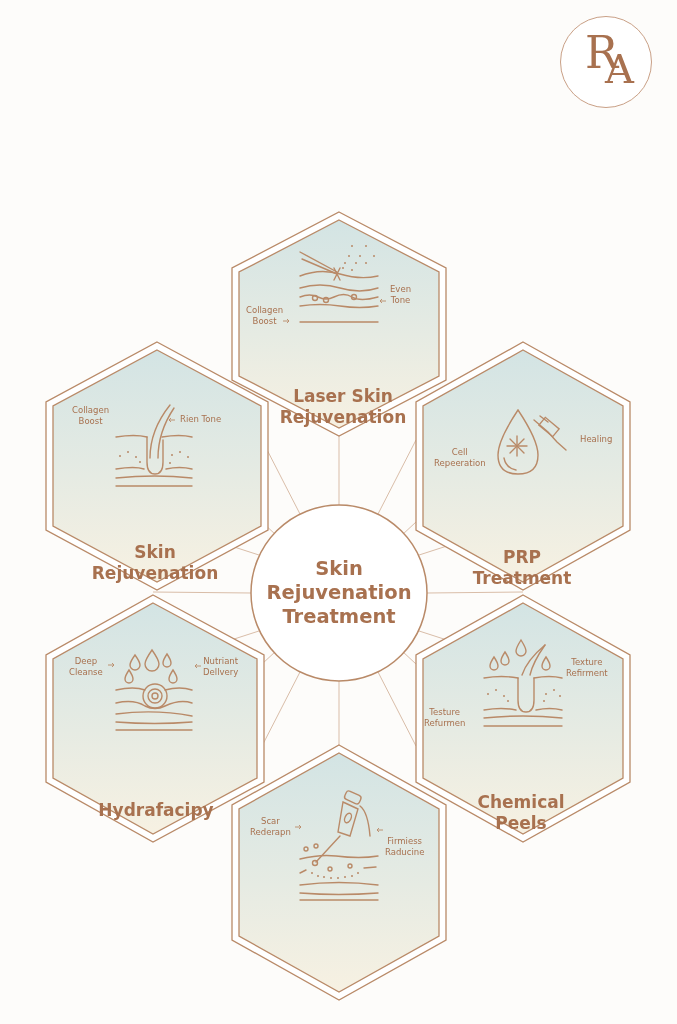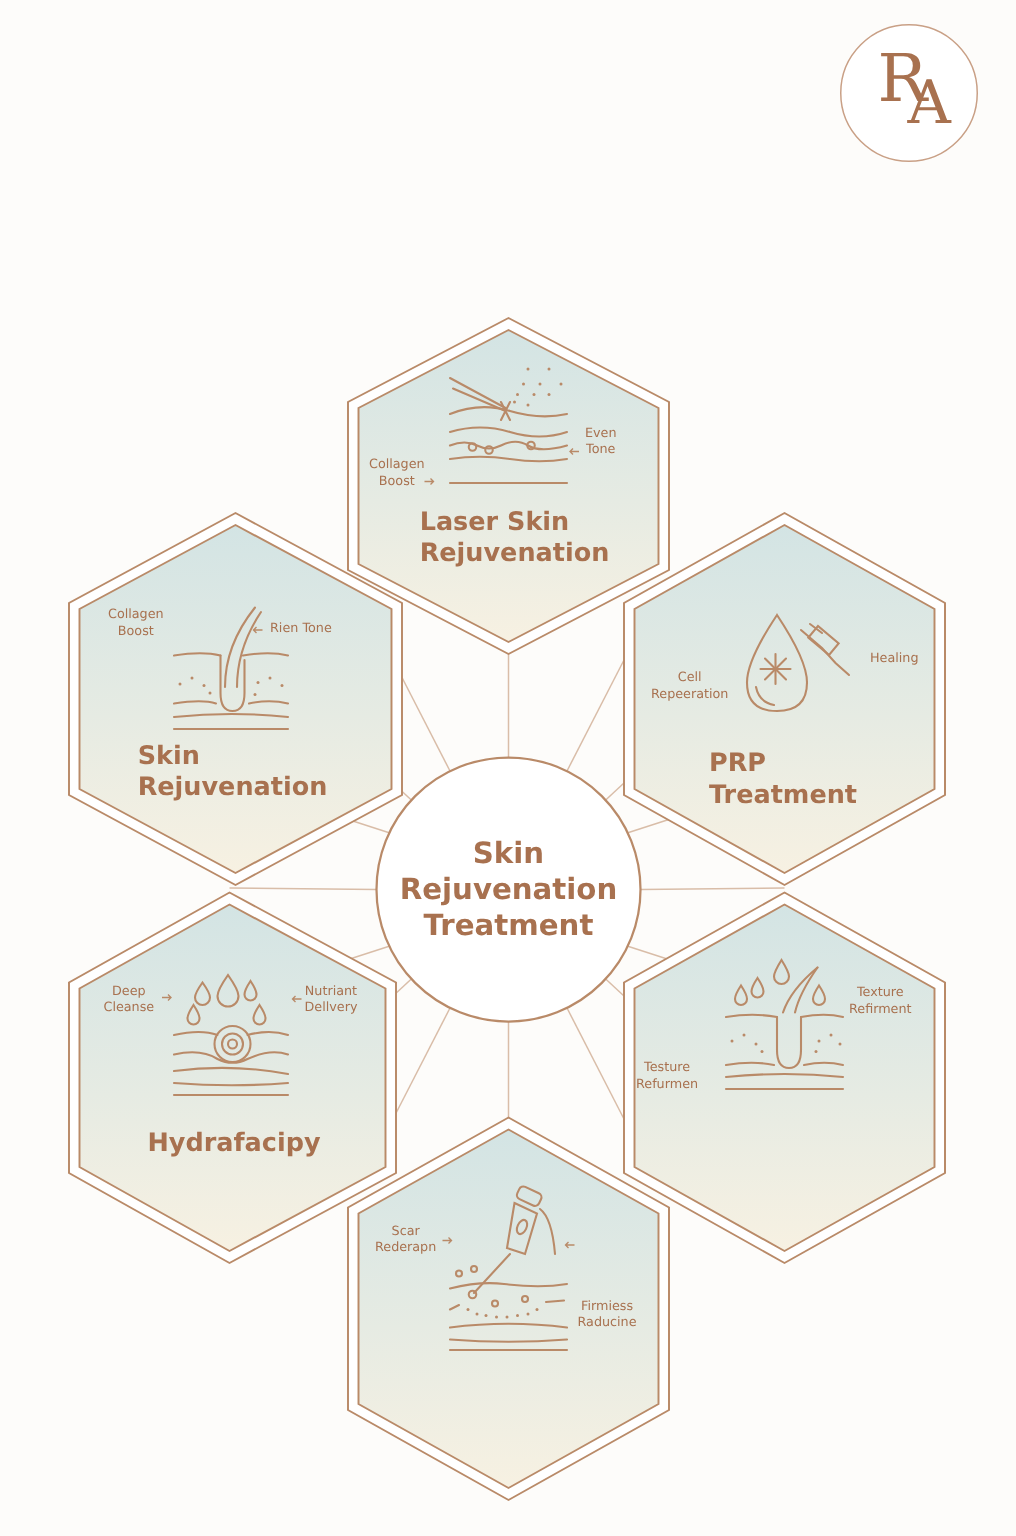--- a/index.html
+++ b/index.html
@@ -3,22 +3,22 @@
 <meta charset="utf-8">
 <style>
   html, body { margin:0; padding:0; }
   body { width:677px; height:1024px; background:#fdfcfa; position:relative; overflow:hidden;
          font-family:"DejaVu Sans", sans-serif; }
   .canvas { position:absolute; left:0; top:0; width:677px; height:1024px; }
   .logo { position:absolute; left:560px; top:16px; width:92px; height:92px; border:1.5px solid #c9a086;
           border-radius:50%; background:#fff; box-sizing:border-box; }
   .logo-r { position:absolute; left:24px; top:14px; font-family:"DejaVu Serif", serif; font-size:44px; color:#a8714f; line-height:1; }
   .logo-a { position:absolute; left:44px; top:32px; font-family:"DejaVu Serif", serif; font-size:40px; color:#a8714f; line-height:1; }
-  .hex-label { position:absolute; color:#a8714f; font-family:"DejaVu Sans", sans-serif;
-               font-weight:bold; font-size:17px; line-height:21px; transform:translateX(-50%); white-space:nowrap; }
+  .hex-label { position:absolute; text-align:center; color:#a8714f; font-family:"DejaVu Sans", sans-serif;
+               font-weight:bold; font-size:17px; line-height:21px; transform:translateX(-50%); white-space:nowrap;margin-top:48px; }
   .callout { position:absolute; color:#a8714f; font-size:8.5px; line-height:11px; text-align:center;
              font-family:"DejaVu Sans", sans-serif; white-space:nowrap; }
   .center-title { position:absolute; left:251px; top:505px; width:176px; height:176px; display:flex;
                   align-items:center; justify-content:center; text-align:center; }
   .center-title span { display:block; color:#a8714f; font-weight:bold; font-size:19.5px; line-height:24px;
                        font-family:"DejaVu Sans", sans-serif; }
 </style>
 </head>
 <body>
 
@@ -284,31 +284,35 @@
   </div>
   <div class="callout" style="left:69px; top:656px;">
     <div>Deep</div>
       <div>Cleanse</div>
   </div>
   <div class="callout" style="left:203px; top:656px;">
     <div>Nutriant</div>
       <div>Dellvery</div>
   </div>
 
+  <div class="hex-label" style="left:521px; top:744px;">
+    <div>Chemical</div>
+    <div>Peels</div>
+  </div>
   <div class="callout" style="left:424px; top:707px;">
     <div>Testure</div>
       <div>Refurmen</div>
   </div>
   <div class="callout" style="left:566px; top:657px;">
     <div>Texture</div>
       <div>Refirment</div>
   </div>
 
   <div class="callout" style="left:250px; top:816px;">
     <div>Scar</div>
       <div>Rederapn</div>
   </div>
-  <div class="callout" style="left:385px; top:866px;">
+  <div class="callout" style="left:385px; top:836px;">
     <div>Firmiess</div>
       <div>Raducine</div>
   </div>
 
 </div>
 
 </body></html>

